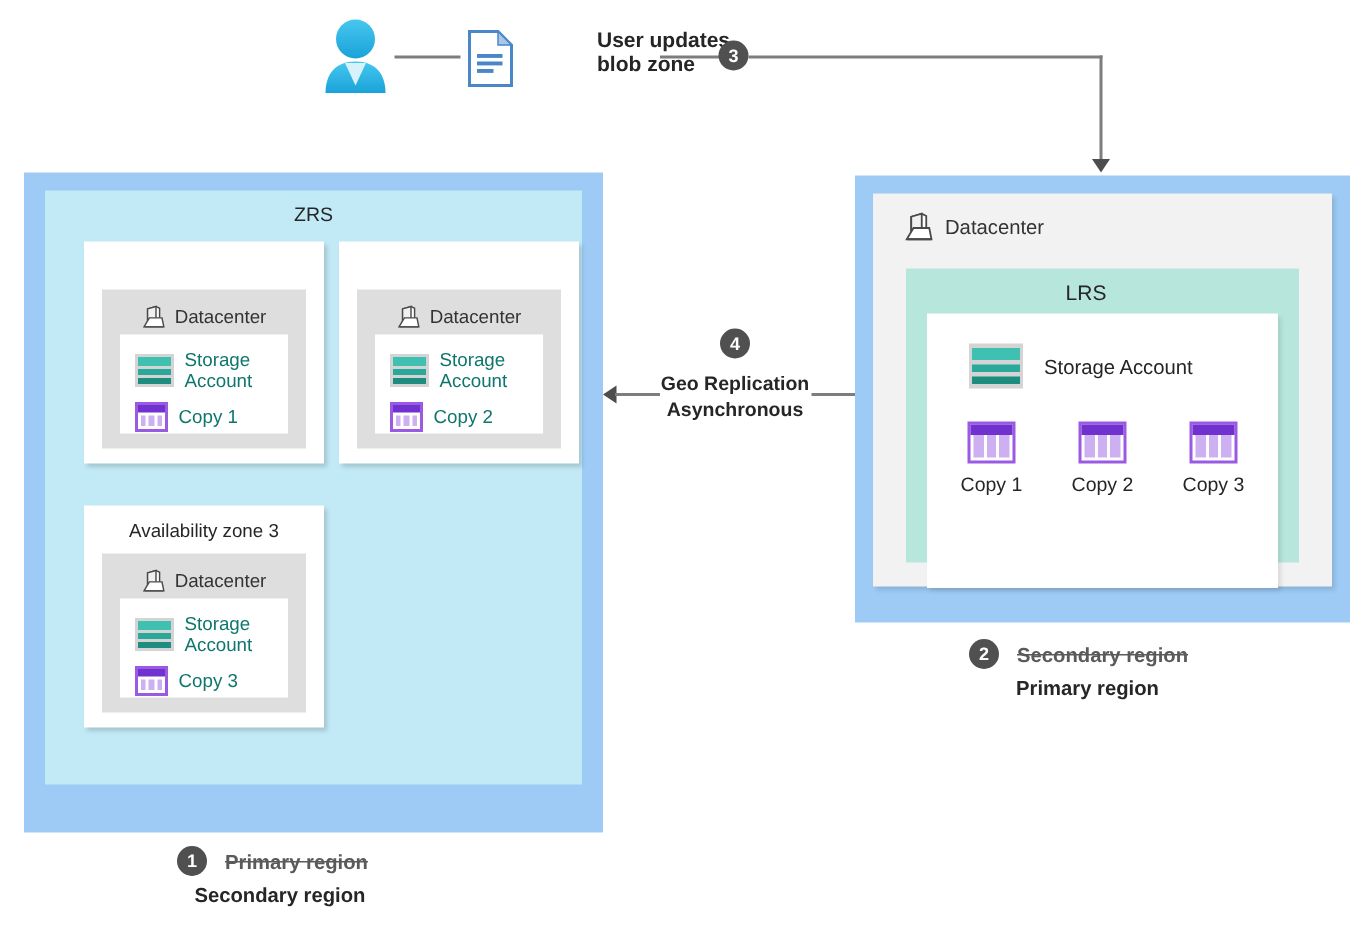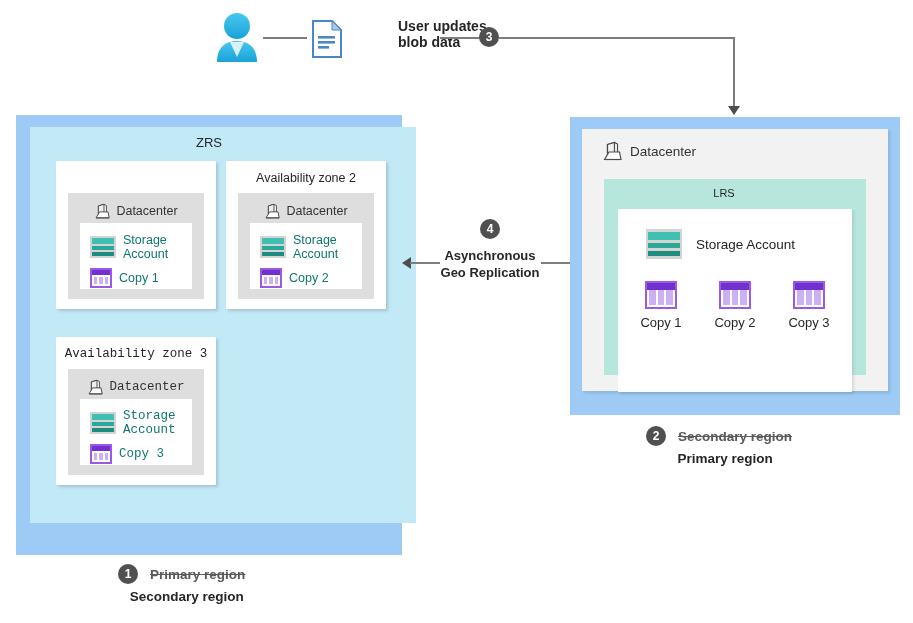--- a/index.html
+++ b/index.html
@@ -54,21 +54,20 @@
   }
 
   
   #left-region {
     left: 16px; top: 115px; width: 386px; height: 440px;
     background: #9dcbf5;
   }
   #zrs-panel {
     left: 14px; top: 12px; right: 14px; width: 358px; height: 396px;
     background: #c2eaf6;
-    padding-left: 28px;
   }
   #zrs-title { left: 0; top: 8px; width: 358px; font-size: 13px; }
 
   .az-card {
     background: #ffffff;
     box-shadow: 2px 2px 3px rgba(0,0,0,0.16);
   }
   .az-title { width: 100%; top: 10px; left: 0; font-size: 12.5px; }
 
   .dc-card {
@@ -138,21 +137,21 @@
   }
   #dc-panel-head {
     position: absolute; left: 20px; top: 12px;
     display: flex; align-items: center; gap: 8px;
     font-size: 13.5px; color: #333;
   }
   #lrs-panel {
     left: 22px; top: 50px; width: 262px; height: 196px;
     background: #b7e6dd;
   }
-  #lrs-title { left: 0; top: 8px; width: 240px; font-size: 11px; }
+  #lrs-title { left: 0; top: 8px; width: 240px; font-size: 14px; }
   #lrs-inner {
     left: 14px; top: 30px; width: 234px; height: 183px;
     background: #ffffff;
     box-shadow: 2px 2px 3px rgba(0,0,0,0.10);
   }
   #lrs-sa {
     position: absolute; left: 28px; top: 20px;
     display: flex; align-items: center; gap: 14px;
     font-size: 13.5px;
   }
@@ -220,21 +219,21 @@
       <path d="M2 1 L21 1 L30 10 L30 37 L2 37 Z" fill="#ffffff" stroke="#4a87c8" stroke-width="2"></path>
       <path d="M21 1 L30 10 L21 10 Z" fill="#a9c8e8" stroke="#4a87c8" stroke-width="1"></path>
       <rect x="7" y="16" width="17" height="2.6" fill="#4a87c8"></rect>
       <rect x="7" y="21" width="17" height="2.6" fill="#4a87c8"></rect>
       <rect x="7" y="26" width="11" height="2.6" fill="#4a87c8"></rect>
     </svg>
   </div>
 
   <div class="abs" id="user-updates-label">
     <div>User updates</div>
-    <div>blob data</div>
+    <div>blob zone</div>
   </div>
 
   <div class="abs connector h-line" style="left:440px; top:37px; width:40px;"></div>
   <div class="abs badge" style="left:479px; top:27px;">3</div>
   <div class="abs connector h-line" style="left:499px; top:37px; width:236px;"></div>
   <div class="abs connector v-line" style="left:733px; top:37px; height:72px;"></div>
   <div class="abs arrow-down" style="left:728px; top:106px;"></div>
 
   <div class="abs" id="left-region">
 
@@ -275,21 +274,20 @@
                     <span></span>
                   </span>
                 </span>
               <span>Copy 1</span>
             </div>
           </div>
         </div>
       </div>
 
       <div class="abs az-card" style="left:196px; top:34px; width:160px; height:148px;">
-        <div class="abs lbl az-title">Availability zone 2</div>
         <div class="abs dc-card" style="left:12px; top:32px; width:136px; height:106px;">
           <div class="dc-head" style="margin-top:6px;">
             <span class="dc-glyph">
               <svg width="16" height="17" viewBox="0 0 20 21">
                 <path d="M5.5 3.5 L12.5 1.5 L15.5 3 L15.5 13 L5.5 14.5 Z" fill="#ffffff" stroke="#4a4a4a" stroke-width="1.2"></path>
                 <path d="M5.5 3.5 L12.5 1.5 L12.5 12 L5.5 14 Z" fill="#f0f0f0" stroke="#4a4a4a" stroke-width="1.2"></path>
                 <path d="M2.5 18.5 L7 11 L17.5 11 L19 18.5 Z" fill="#ffffff" stroke="#4a4a4a" stroke-width="1.2"></path>
                 <path d="M3 18.5 L18.8 18.5" stroke="#4a4a4a" stroke-width="1.2"></path>
               </svg>
             </span>
@@ -315,21 +313,21 @@
                     <span></span>
                     <span></span>
                   </span>
                 </span>
               <span>Copy 2</span>
             </div>
           </div>
         </div>
       </div>
 
-      <div class="abs az-card" style="left:26px; top:210px; width:160px; height:148px;font-family:Liberation Mono, monospace;">
+      <div class="abs az-card" style="left:26px; top:210px; width:160px; height:148px;">
         <div class="abs lbl az-title">Availability zone 3</div>
         <div class="abs dc-card" style="left:12px; top:32px; width:136px; height:106px;">
           <div class="dc-head" style="margin-top:6px;">
             <span class="dc-glyph">
               <svg width="16" height="17" viewBox="0 0 20 21">
                 <path d="M5.5 3.5 L12.5 1.5 L15.5 3 L15.5 13 L5.5 14.5 Z" fill="#ffffff" stroke="#4a4a4a" stroke-width="1.2"></path>
                 <path d="M5.5 3.5 L12.5 1.5 L12.5 12 L5.5 14 Z" fill="#f0f0f0" stroke="#4a4a4a" stroke-width="1.2"></path>
                 <path d="M2.5 18.5 L7 11 L17.5 11 L19 18.5 Z" fill="#ffffff" stroke="#4a4a4a" stroke-width="1.2"></path>
                 <path d="M3 18.5 L18.8 18.5" stroke="#4a4a4a" stroke-width="1.2"></path>
               </svg>
@@ -365,22 +363,22 @@
 
     </div>
   </div>
 
   <div class="abs arrow-left" style="left:402px; top:257px;"></div>
   <div class="abs connector h-line" style="left:410px; top:262px; width:30px;"></div>
   <div class="abs connector h-line" style="left:541px; top:262px; width:30px;"></div>
 
   <div class="abs badge" id="repl-badge">4</div>
   <div class="abs lbl lbl-bold" id="repl-label">
+    <div>Geo Replication</div>
     <div>Asynchronous</div>
-    <div>Geo Replication</div>
   </div>
 
   <div class="abs" id="right-region">
     <div class="abs" id="dc-panel">
       <div id="dc-panel-head">
         <span style="width:20px;height:21px;display:inline-block">
           <svg width="20" height="21" viewBox="0 0 20 21">
             <path d="M5.5 3.5 L12.5 1.5 L15.5 3 L15.5 13 L5.5 14.5 Z" fill="#ffffff" stroke="#4a4a4a" stroke-width="1.2"></path>
             <path d="M5.5 3.5 L12.5 1.5 L12.5 12 L5.5 14 Z" fill="#f0f0f0" stroke="#4a4a4a" stroke-width="1.2"></path>
             <path d="M2.5 18.5 L7 11 L17.5 11 L19 18.5 Z" fill="#ffffff" stroke="#4a4a4a" stroke-width="1.2"></path>

